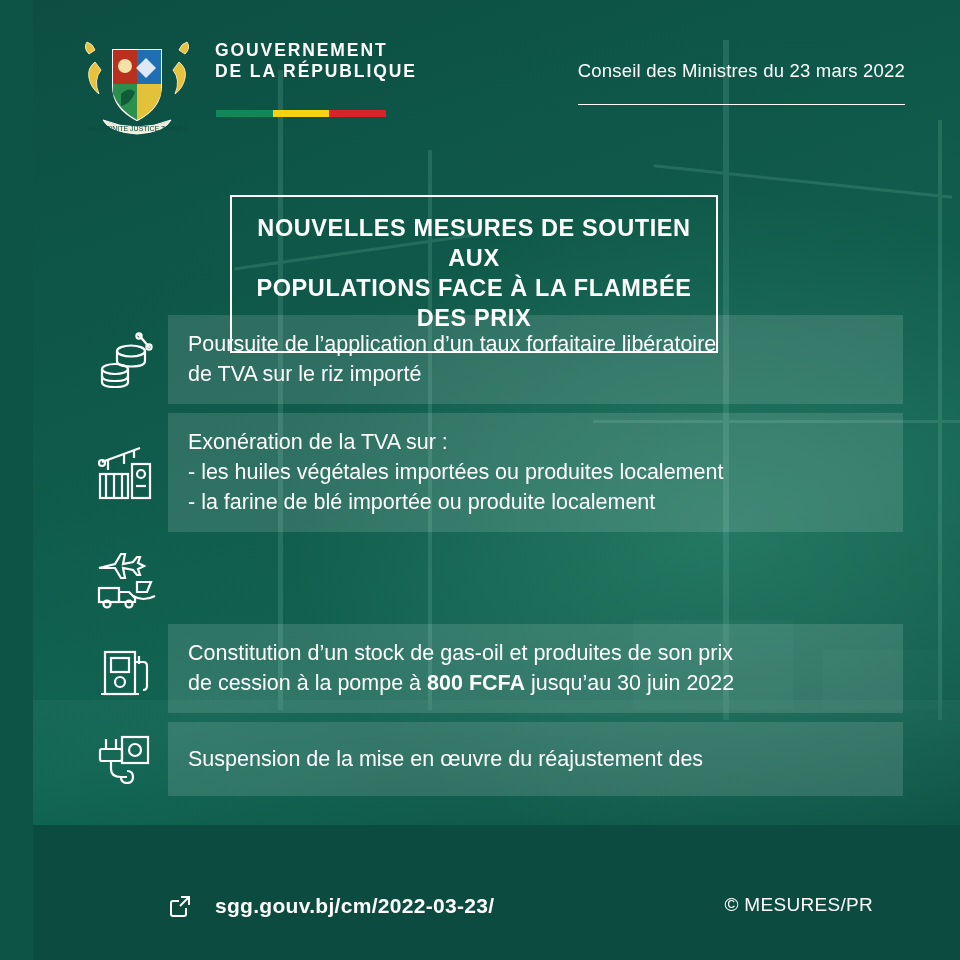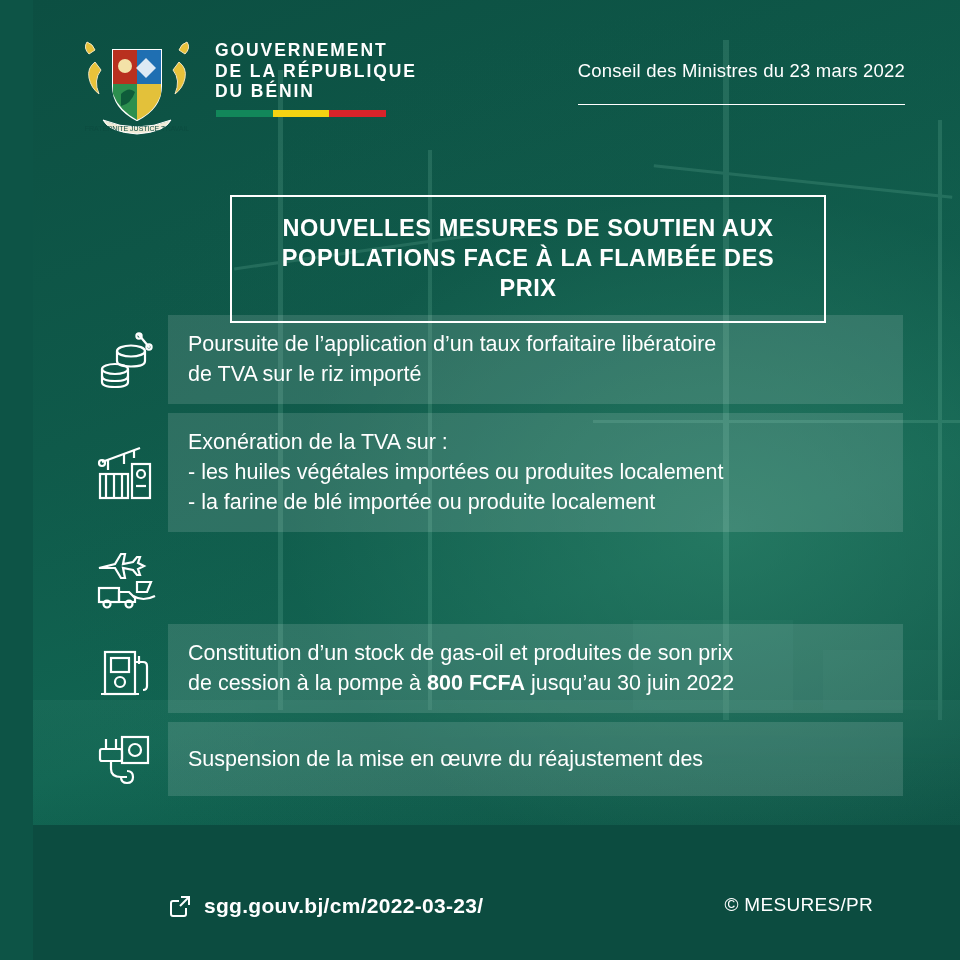--- a/index.html
+++ b/index.html
@@ -107,21 +107,21 @@
     letter-spacing: 0.2px;
     border-bottom: 1.5px solid #ffffff;
     padding-bottom: 22px;
   }
 
   
   .title-box {
     position: absolute;
     left: 197px;
     top: 195px;
-    width: 596px;
+    width: 488px;
     box-sizing: border-box;
     border: 2px solid #ffffff;
     padding: 16px 18px 18px 18px;
     text-align: center;
   }
   .title-box .line {
     color: #ffffff;
     font-size: 23.5px;
     font-weight: bold;
     letter-spacing: 0.6px;
@@ -166,21 +166,21 @@
   .text-cell .ln { display: block; }
   .text-cell b { font-weight: bold; }
 
   
   .footer-link {
     position: absolute;
     left: 136px;
     bottom: 42px;
     display: flex;
     align-items: center;
-    gap: 13px;
+    gap: 24px;
     color: #ffffff;
     font-size: 21px;
     font-weight: bold;
     letter-spacing: 0.3px;
   }
   .credit {
     position: absolute;
     right: 120px;
     bottom: 44px;
     color: #ffffff;
@@ -232,21 +232,20 @@
         <path d="M44 66 q8 -8 14 -2 q-4 12 -14 14 z" fill="#0e5c3a"></path>
 
         <path d="M26 92 q34 14 68 0 q-6 12 -34 14 q-28 -2 -34 -14 z" fill="#f0ead6" stroke="#ffffff" stroke-width="1"></path>
         <text x="60" y="103" font-size="7" text-anchor="middle" fill="#0c4c40" font-family="Liberation Sans, sans-serif">FRATERNITE JUSTICE TRAVAIL</text>
       </svg>
     </div>
 
     <div class="gov-text">
       <div>GOUVERNEMENT</div>
       <div>DE LA RÉPUBLIQUE</div>
-      <div>DU BÉNIN</div>
     </div>
 
     <div class="flag">
       <span style="background:#12875a"></span>
       <span style="background:#f5d312"></span>
       <span style="background:#d8232a"></span>
     </div>
 
     <div class="meeting-date">Conseil des Ministres du 23 mars 2022</div>
   </div>

